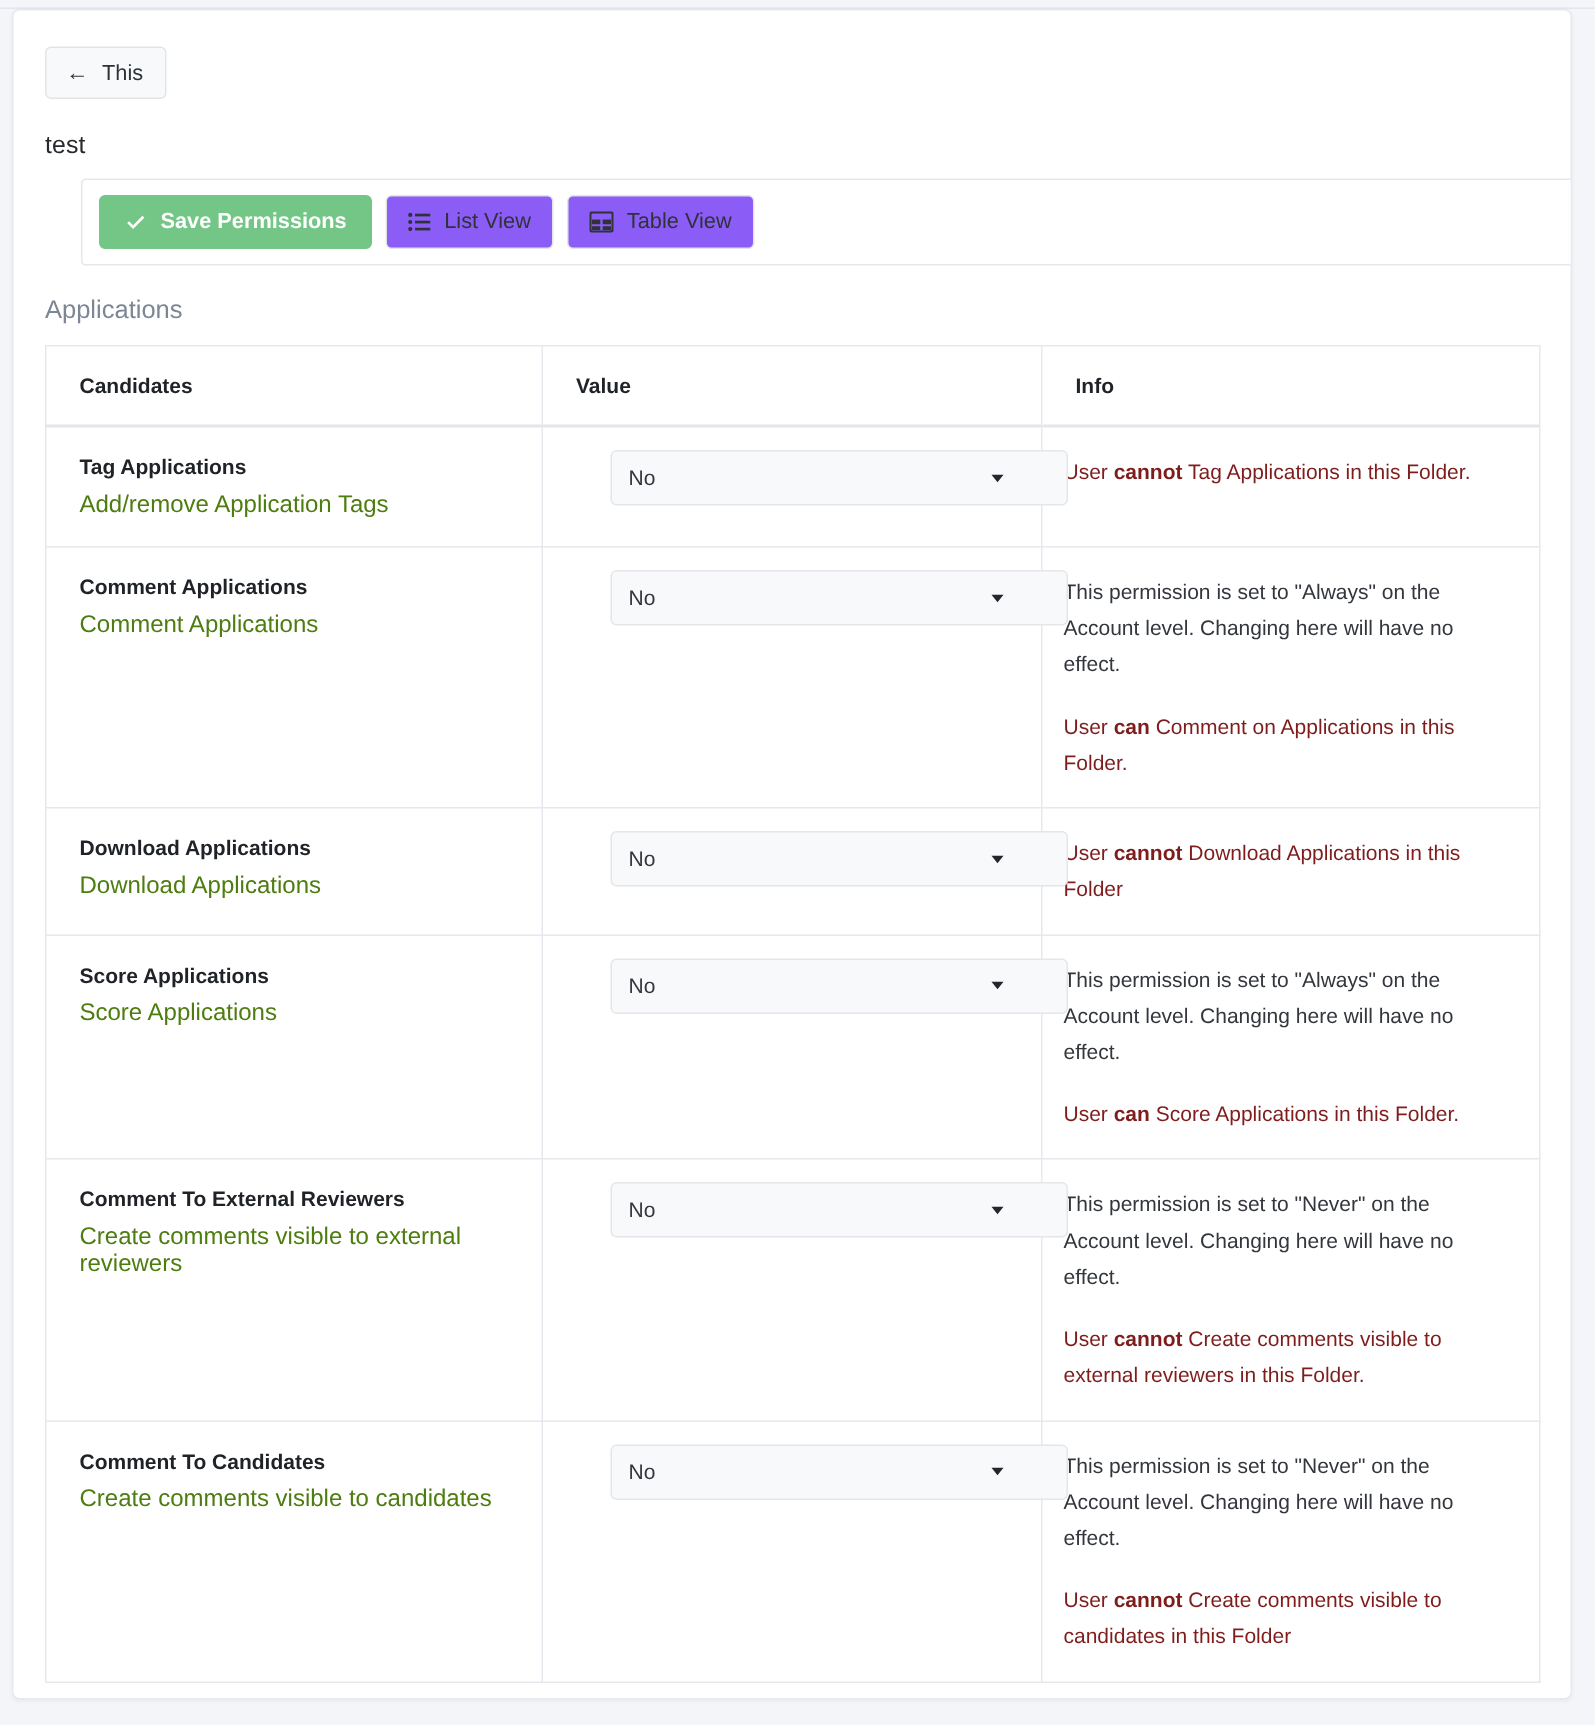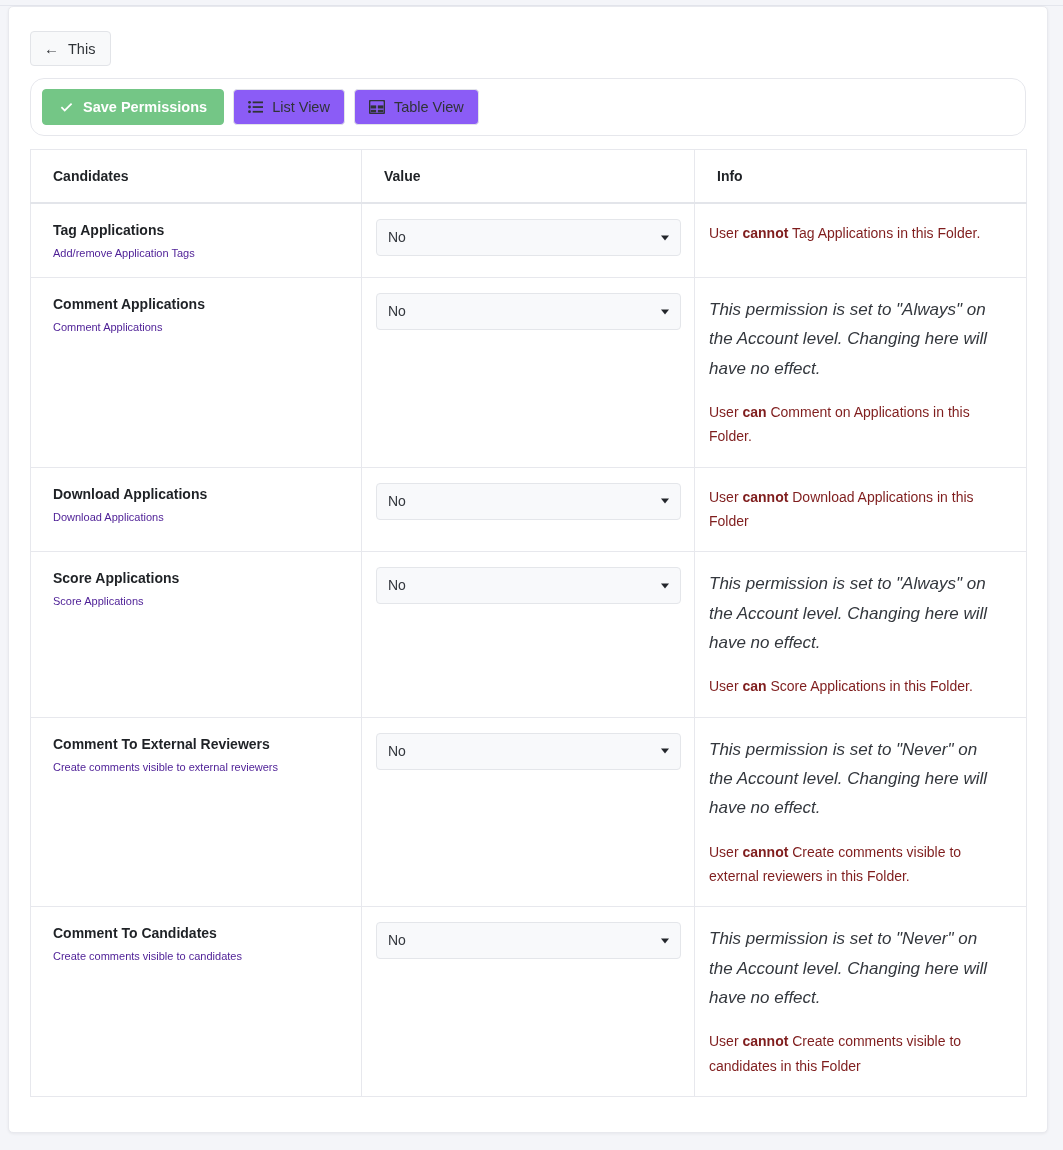--- a/index.html
+++ b/index.html
@@ -67,25 +67,26 @@
     font-weight: 400;
     color: #26292e;
     letter-spacing: 0.1px;
   }
 
   
   .toolbar {
     margin-top: 12px;
     width: 996px;
     border: 1px solid #e6e7ec;
-    border-radius: 14px;
+    border-radius: 3px;
     padding: 10px 11px;
     display: flex;
     gap: 9px;
     background: #fff;
+    margin-left: 24px;
   }
   .tb-btn {
     display: inline-flex;
     align-items: center;
     gap: 9px;
     height: 36px;
     padding: 0 14px;
     border-radius: 4px;
     font-size: 14.5px;
     cursor: pointer;
@@ -139,59 +140,59 @@
   td.c-value { padding: 15px 14px 18px 14px; }
   td.c-info  { padding: 17px 22px 18px 14px; }
 
   .perm-name {
     font-size: 14px;
     font-weight: bold;
     color: #1f2226;
     margin: 0;
   }
   .perm-desc {
-    font-size: 11px;
-    color: #4c1d95;
+    font-size: 16px;
+    color: #4d7c0f;
     margin: 9px 0 0 0;
   }
 
   
   .sel-wrap { position: relative; width: 305px; }
   .sel {
     width: 305px;
     height: 37px;
     background: #f8f9fb;
     border: 1px solid #e4e6ea;
     border-radius: 4px;
     font-family: "Liberation Sans", sans-serif;
     font-size: 14px;
     color: #33373d;
     padding: 0 28px 0 11px;
     appearance: none;
     -webkit-appearance: none;
     cursor: pointer;
     line-height: 35px;
+    margin-left: 31px;
   }
   .sel-caret {
     position: absolute;
     right: 12px;
     top: 50%;
     transform: translateY(-50%);
     width: 0; height: 0;
     border-left: 4.5px solid transparent;
     border-right: 4.5px solid transparent;
     border-top: 5.5px solid #23262b;
     pointer-events: none;
   }
 
   
   .info-note {
     margin: 0 0 17px 0;
-    font-style: italic;
-    font-size: 17px;
+    font-size: 14px;
     line-height: 1.73;
     color: #33373d;
   }
   .info-text {
     margin: 0;
     font-size: 14px;
     line-height: 1.73;
     color: #7f1d1d;
   }
   .info-text b { font-weight: bold; }
@@ -202,20 +203,21 @@
 <div class="top-rule"></div>
 
 <div class="page-card">
   <div class="card-inner">
 
     <button class="back-btn">
       <span class="arrow">←</span>
       <span>This</span>
     </button>
 
+    <h1 class="page-title">test</h1>
 
     <div class="toolbar">
       <button class="tb-btn primary">
         <span class="ic">
           <svg width="15" height="15" viewBox="0 0 16 16" aria-hidden="true">
             <path d="M6.1 12.4 1.9 8.2l1.3-1.3 2.9 2.9L12.8 3.1l1.3 1.3z" fill="#ffffff"></path>
           </svg>
         </span>
         <span>Save Permissions</span>
       </button>
@@ -241,20 +243,21 @@
             <rect x="1.6" y="5.4" width="5.6" height="3.1" fill="#2f3337"></rect>
             <rect x="8.8" y="5.4" width="5.6" height="3.1" fill="#2f3337"></rect>
             <rect x="1.6" y="9.8" width="5.6" height="2.6" fill="#2f3337"></rect>
             <rect x="8.8" y="9.8" width="5.6" height="2.6" fill="#2f3337"></rect>
           </svg>
         </span>
         <span>Table View</span>
       </button>
     </div>
 
+    <h2 class="section-heading">Applications</h2>
 
     <table class="perm-table">
       <colgroup>
         <col class="col-perm">
           <col class="col-value">
           <col class="col-info">
       </colgroup>
       <thead>
         <tr>
           <th>Candidates</th>

